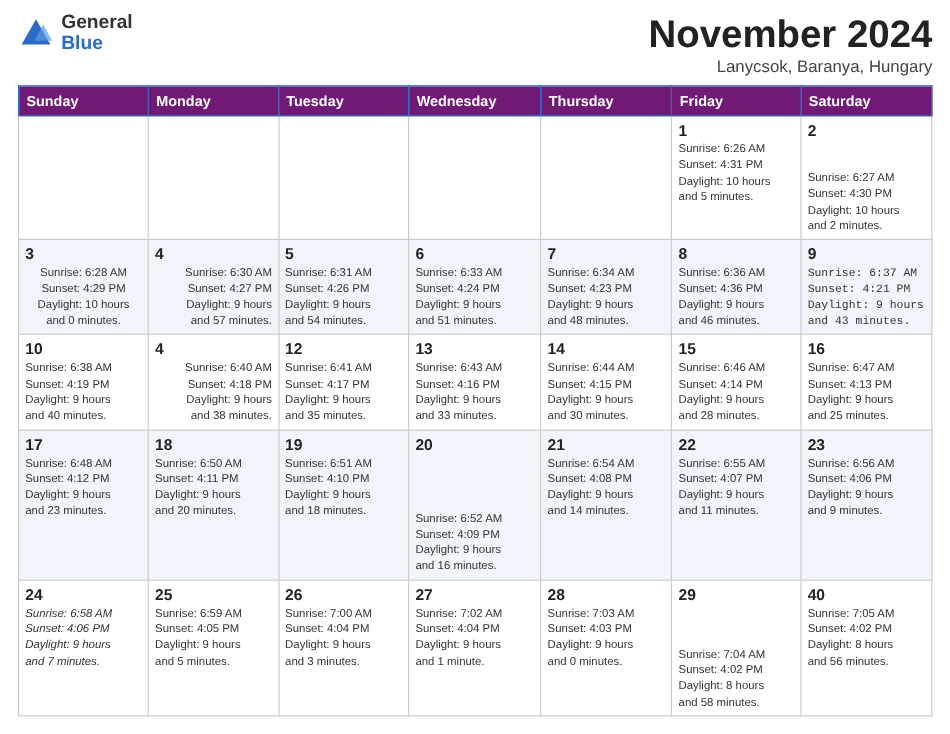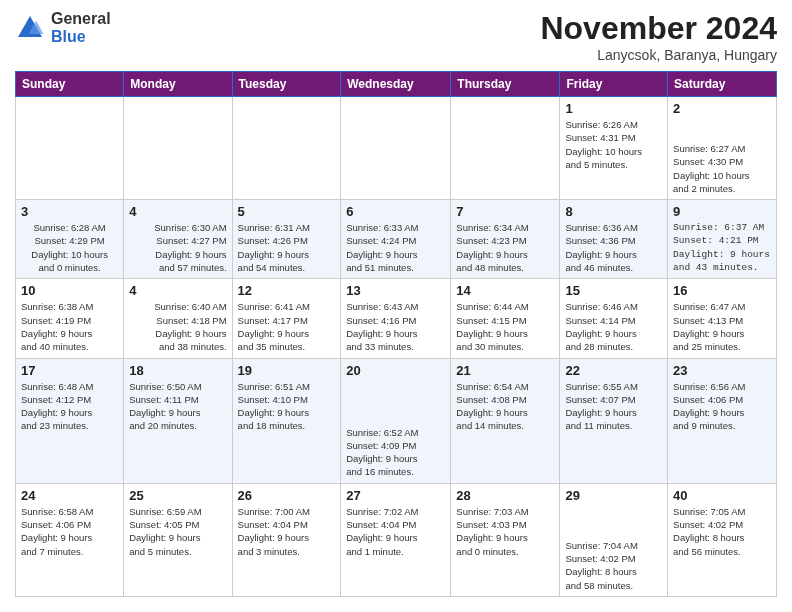--- a/index.html
+++ b/index.html
@@ -309,21 +309,21 @@
             <span class="day-num">23</span>
             <div class="day-info" style="white-space: pre-line;">Sunrise: 6:56 AM
 Sunset: 4:06 PM
 Daylight: 9 hours
 and 9 minutes.</div>
           </td>
         </tr>
         <tr>
           <td>
             <span class="day-num">24</span>
-            <div class="day-info" style="white-space: pre-line;">Sunrise: 6:58 AM
+            <div class="day-info" style="white-space: pre-line; font-style: italic;">Sunrise: 6:58 AM
 Sunset: 4:06 PM
 Daylight: 9 hours
 and 7 minutes.</div>
           </td>
           <td>
             <span class="day-num">25</span>
             <div class="day-info" style="white-space: pre-line;">Sunrise: 6:59 AM
 Sunset: 4:05 PM
 Daylight: 9 hours
 and 5 minutes.</div>

